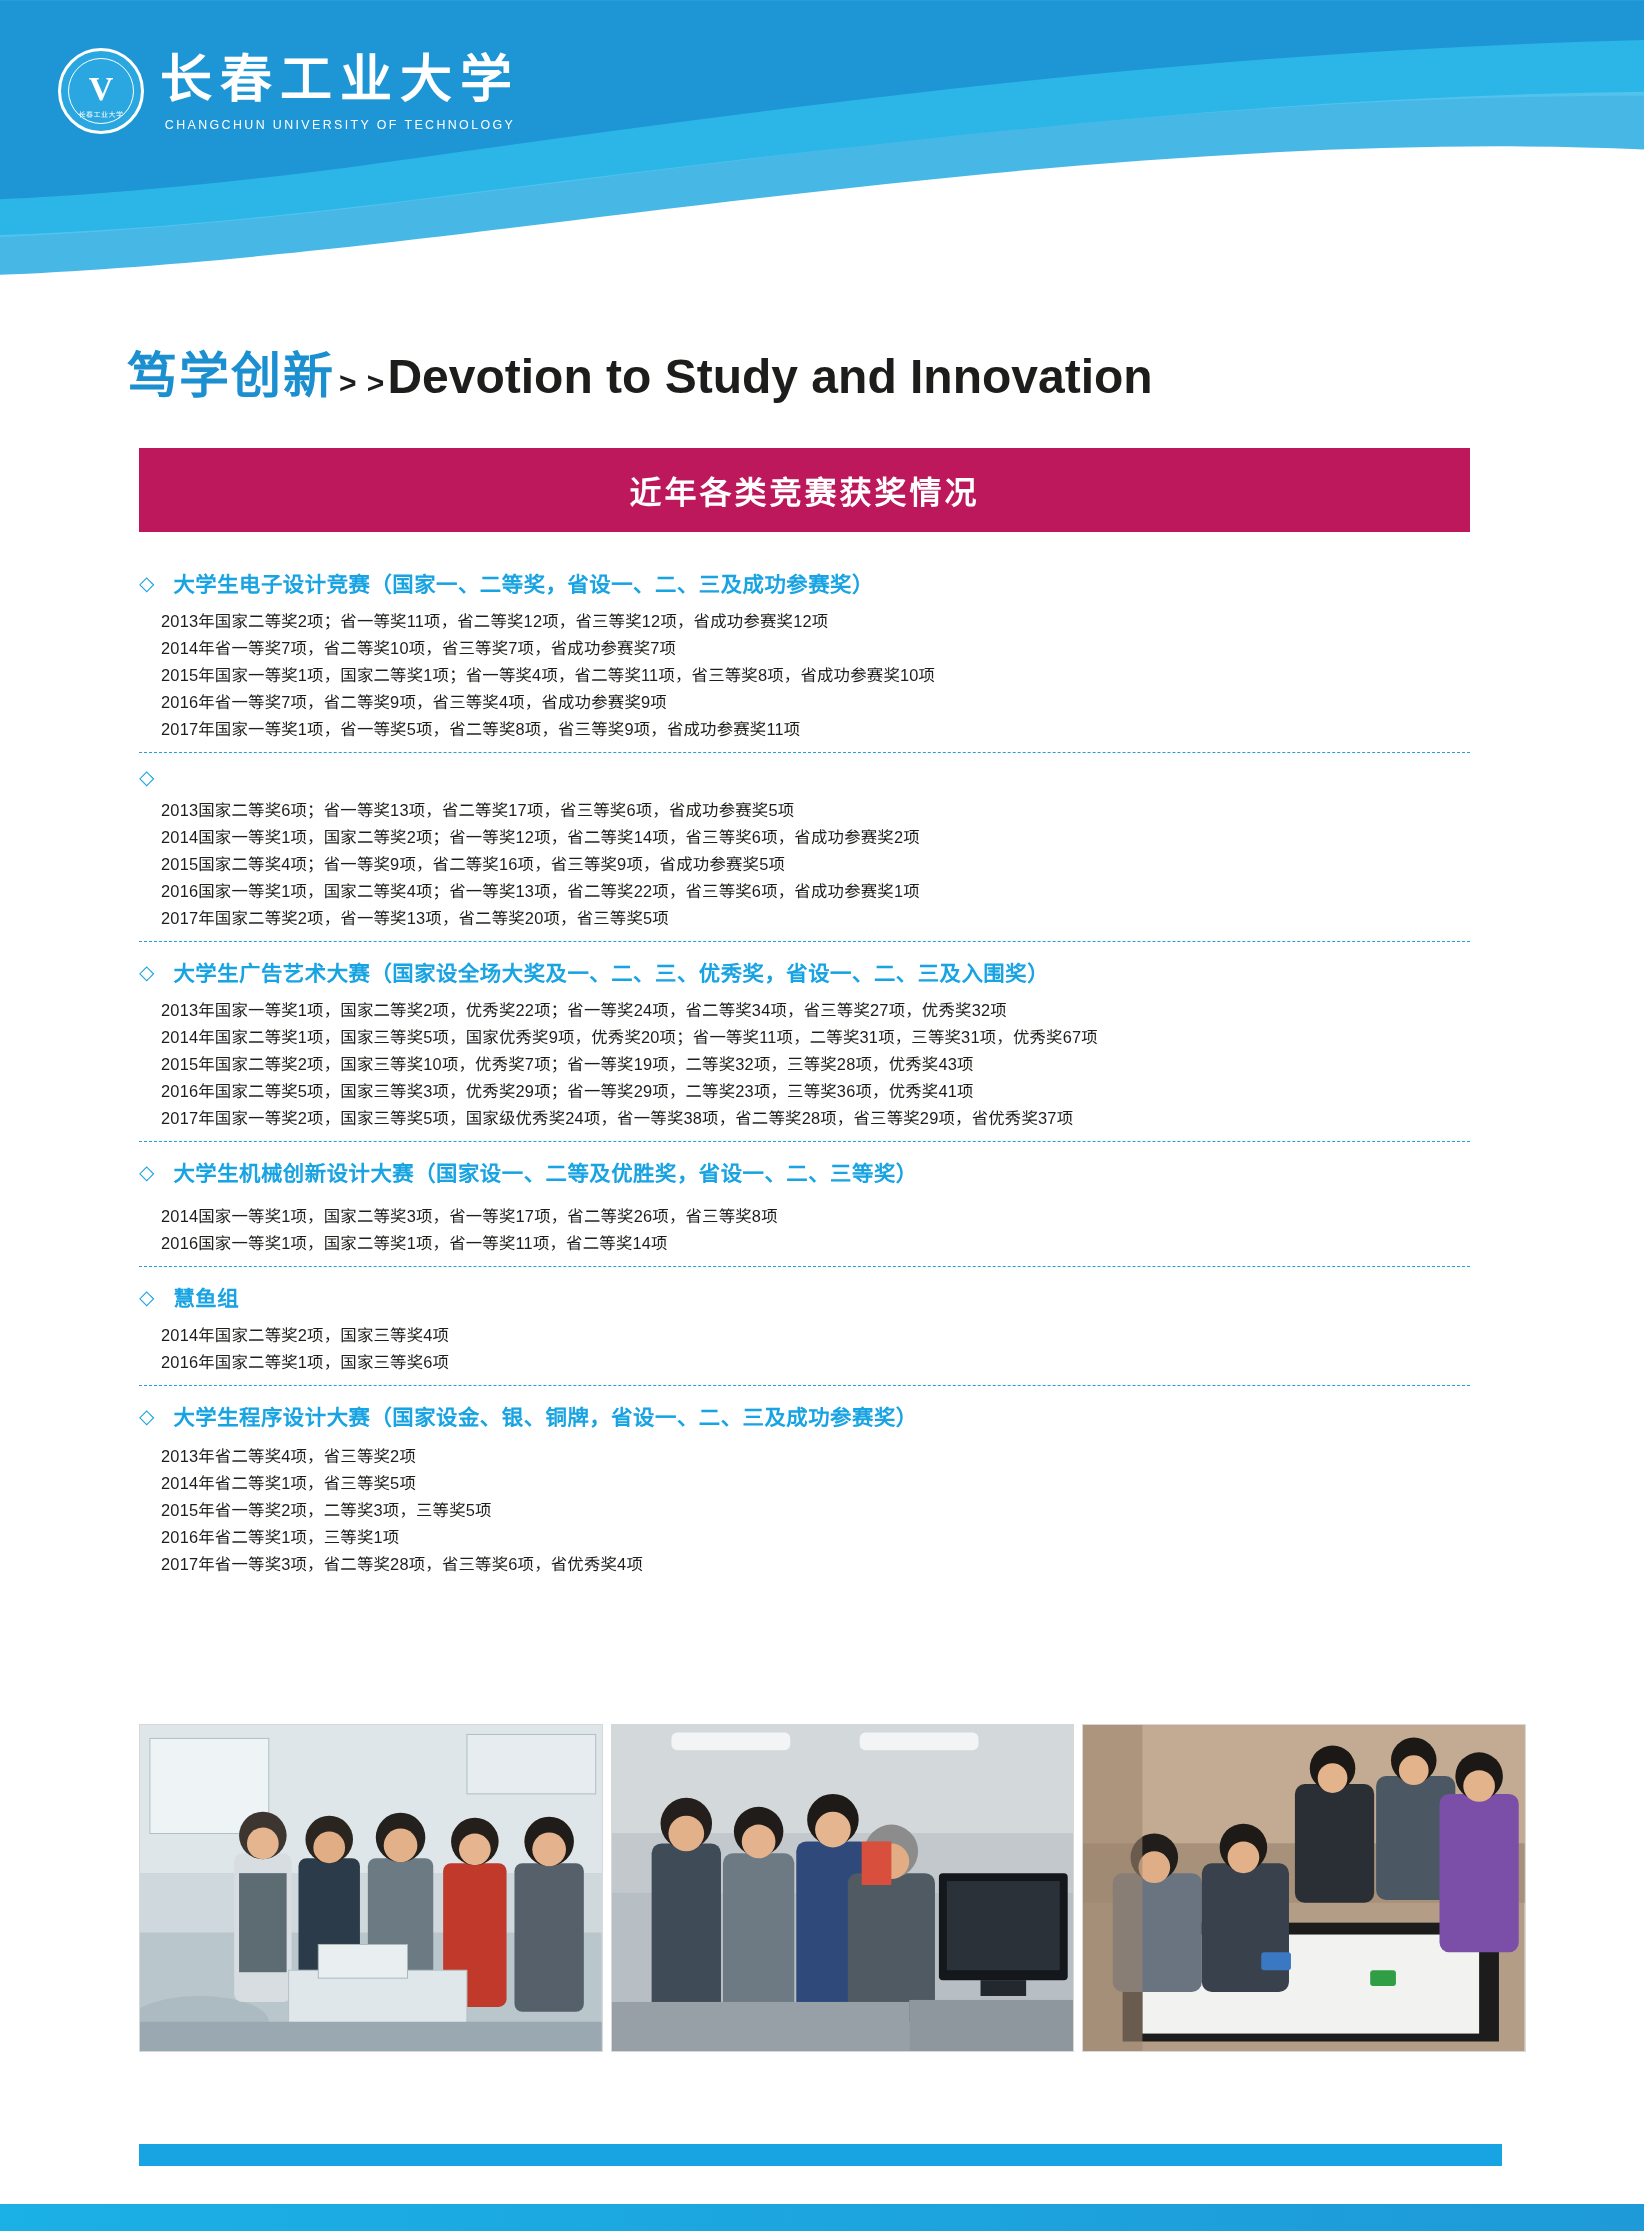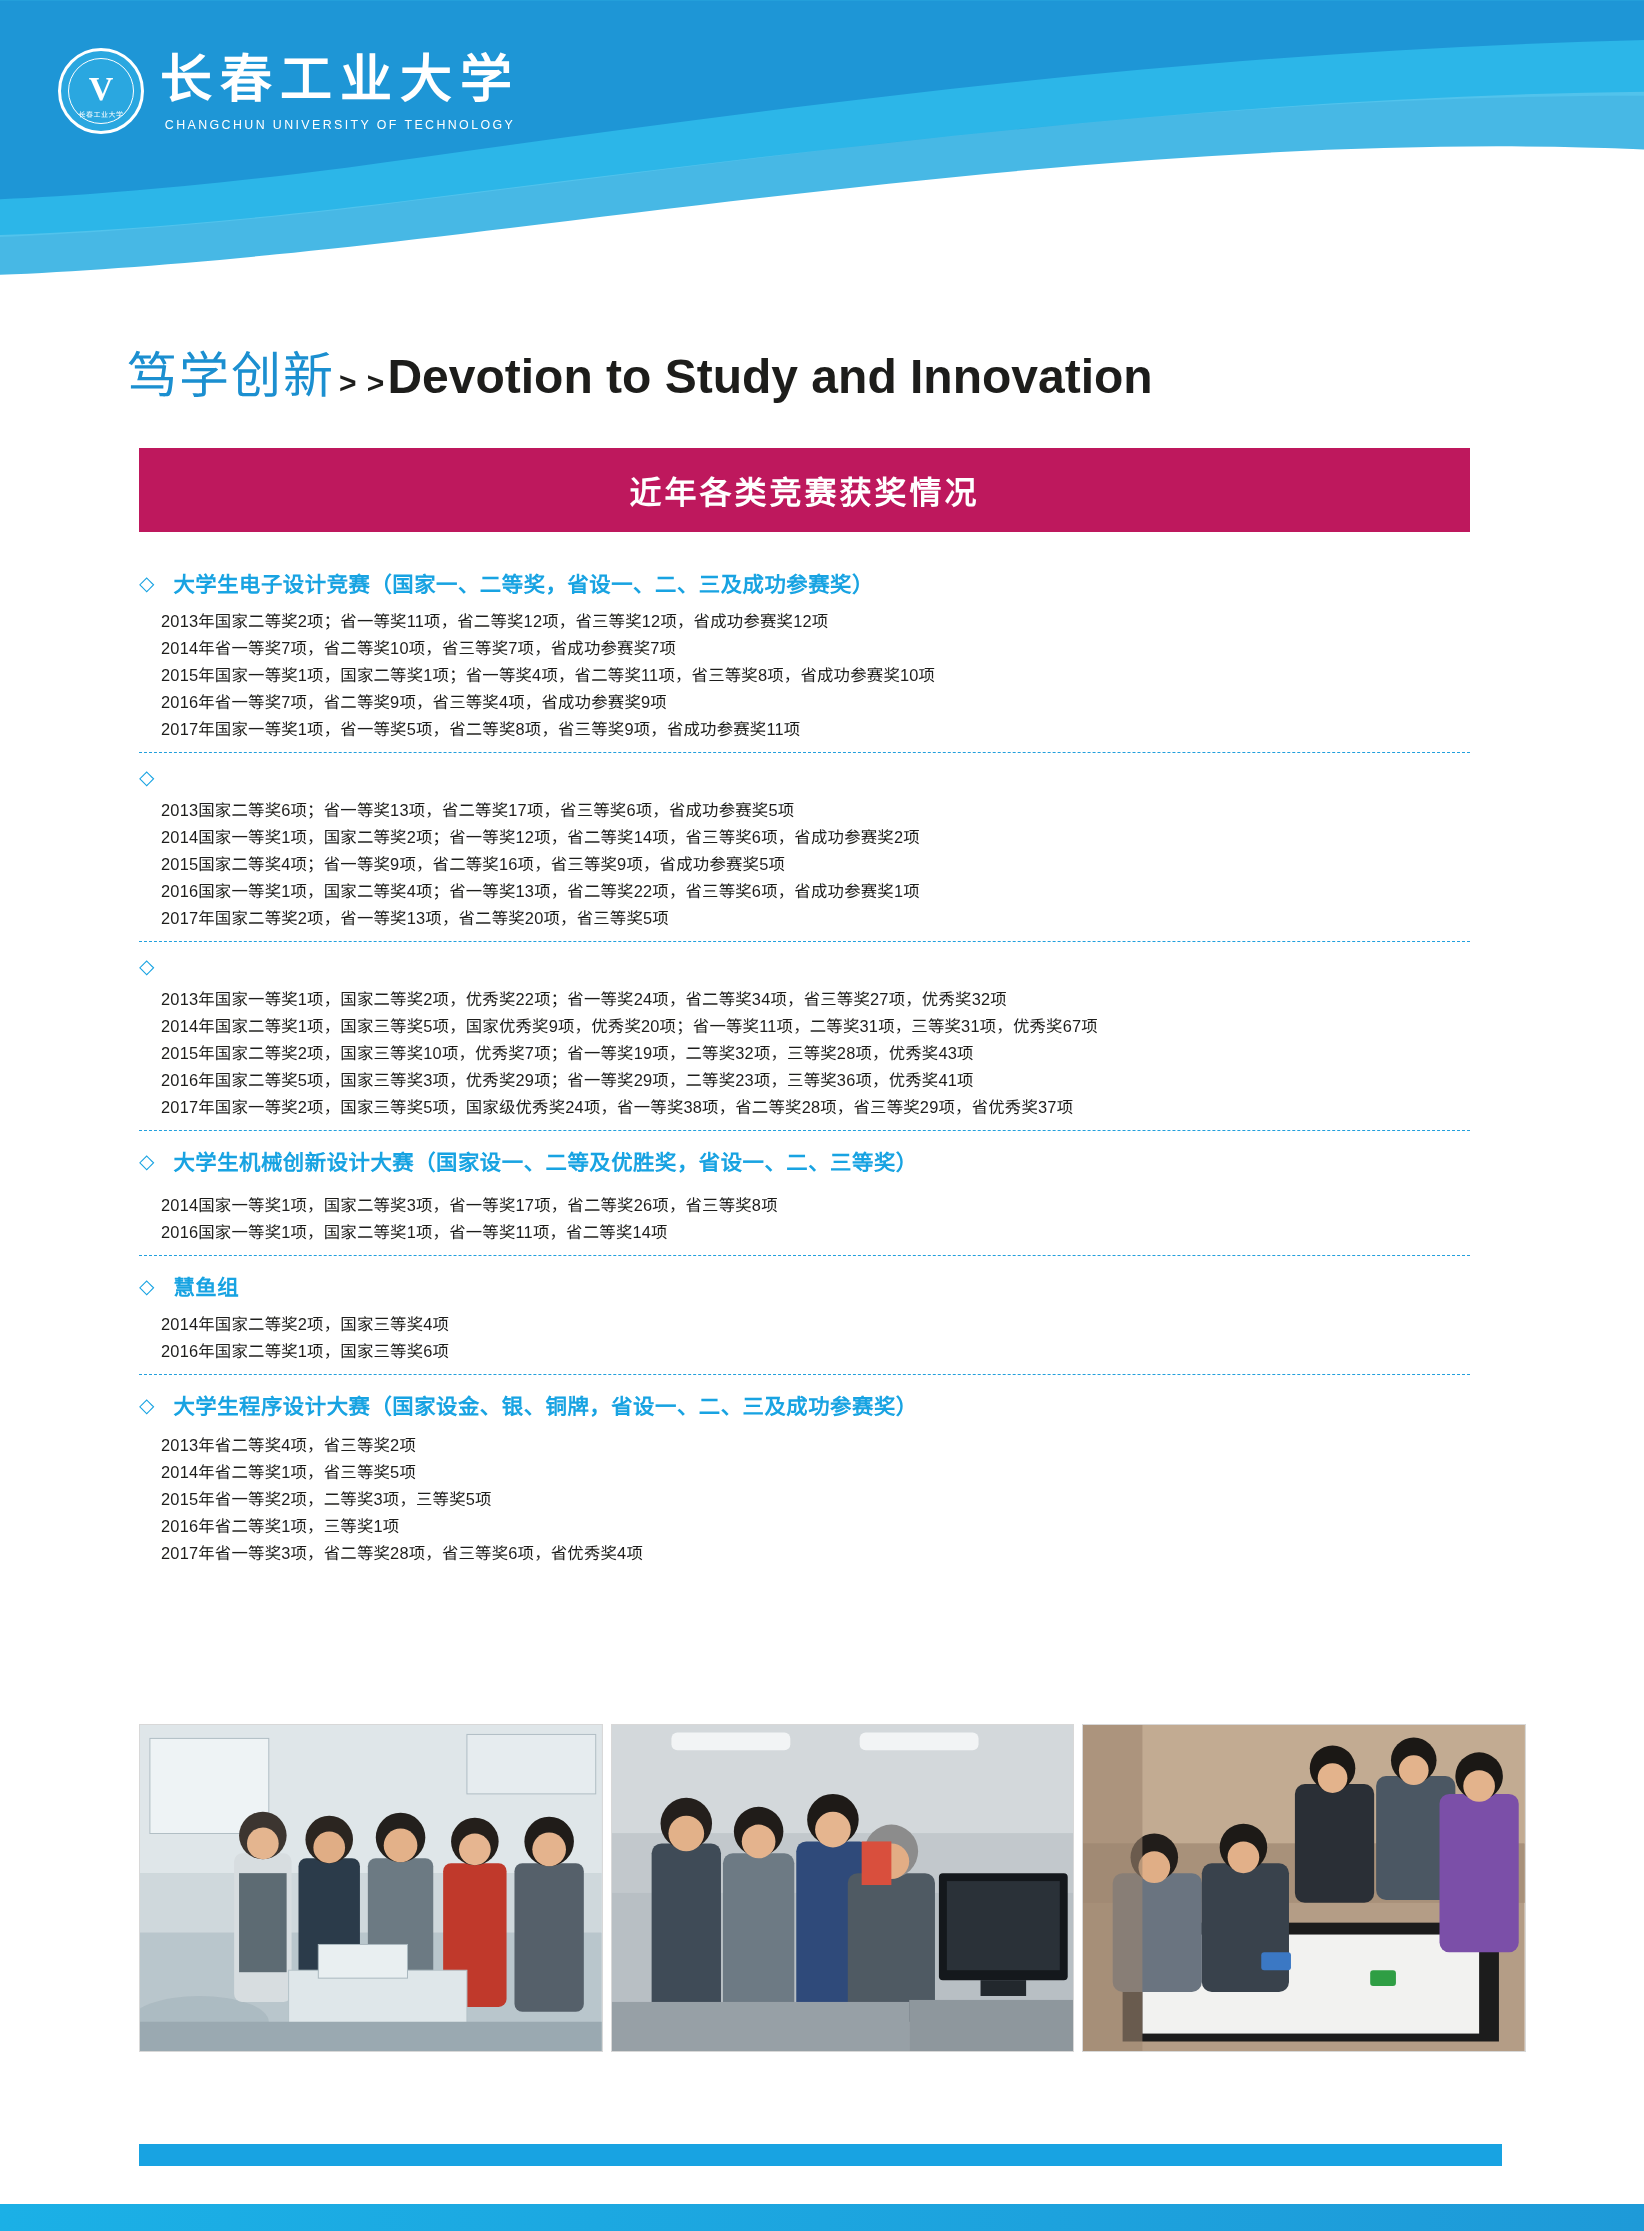--- a/index.html
+++ b/index.html
@@ -97,21 +97,21 @@
     position: absolute;
     left: 127px;
     top: 335px;
     display: flex;
     align-items: baseline;
     white-space: nowrap;
   }
   .title-cn {
     font-family: "Liberation Serif", serif;
     font-size: 50px;
-    font-weight: normal;
+    font-weight: bold;
     color: #1b8fd0;
     letter-spacing: 2px;
   }
   .title-arrows {
     font-size: 30px;
     font-weight: bold;
     color: #1d1d1b;
     letter-spacing: 1px;
     margin-left: 4px;
   }
@@ -289,20 +289,21 @@
       <li>2015国家二等奖4项；省一等奖9项，省二等奖16项，省三等奖9项，省成功参赛奖5项</li>
       <li>2016国家一等奖1项，国家二等奖4项；省一等奖13项，省二等奖22项，省三等奖6项，省成功参赛奖1项</li>
       <li>2017年国家二等奖2项，省一等奖13项，省二等奖20项，省三等奖5项</li>
     </ul>
   </div>
   <div class="divider"></div>
 
   <div class="section">
     <div class="section-head">
       <span class="diamond">◇</span>
+      <span class="section-title">大学生广告艺术大赛（国家设全场大奖及一、二、三、优秀奖，省设一、二、三及入围奖）</span>
     </div>
     <ul class="lines">
       <li>2013年国家一等奖1项，国家二等奖2项，优秀奖22项；省一等奖24项，省二等奖34项，省三等奖27项，优秀奖32项</li>
       <li>2014年国家二等奖1项，国家三等奖5项，国家优秀奖9项，优秀奖20项；省一等奖11项，二等奖31项，三等奖31项，优秀奖67项</li>
       <li>2015年国家二等奖2项，国家三等奖10项，优秀奖7项；省一等奖19项，二等奖32项，三等奖28项，优秀奖43项</li>
       <li>2016年国家二等奖5项，国家三等奖3项，优秀奖29项；省一等奖29项，二等奖23项，三等奖36项，优秀奖41项</li>
       <li>2017年国家一等奖2项，国家三等奖5项，国家级优秀奖24项，省一等奖38项，省二等奖28项，省三等奖29项，省优秀奖37项</li>
     </ul>
   </div>
   <div class="divider"></div>

